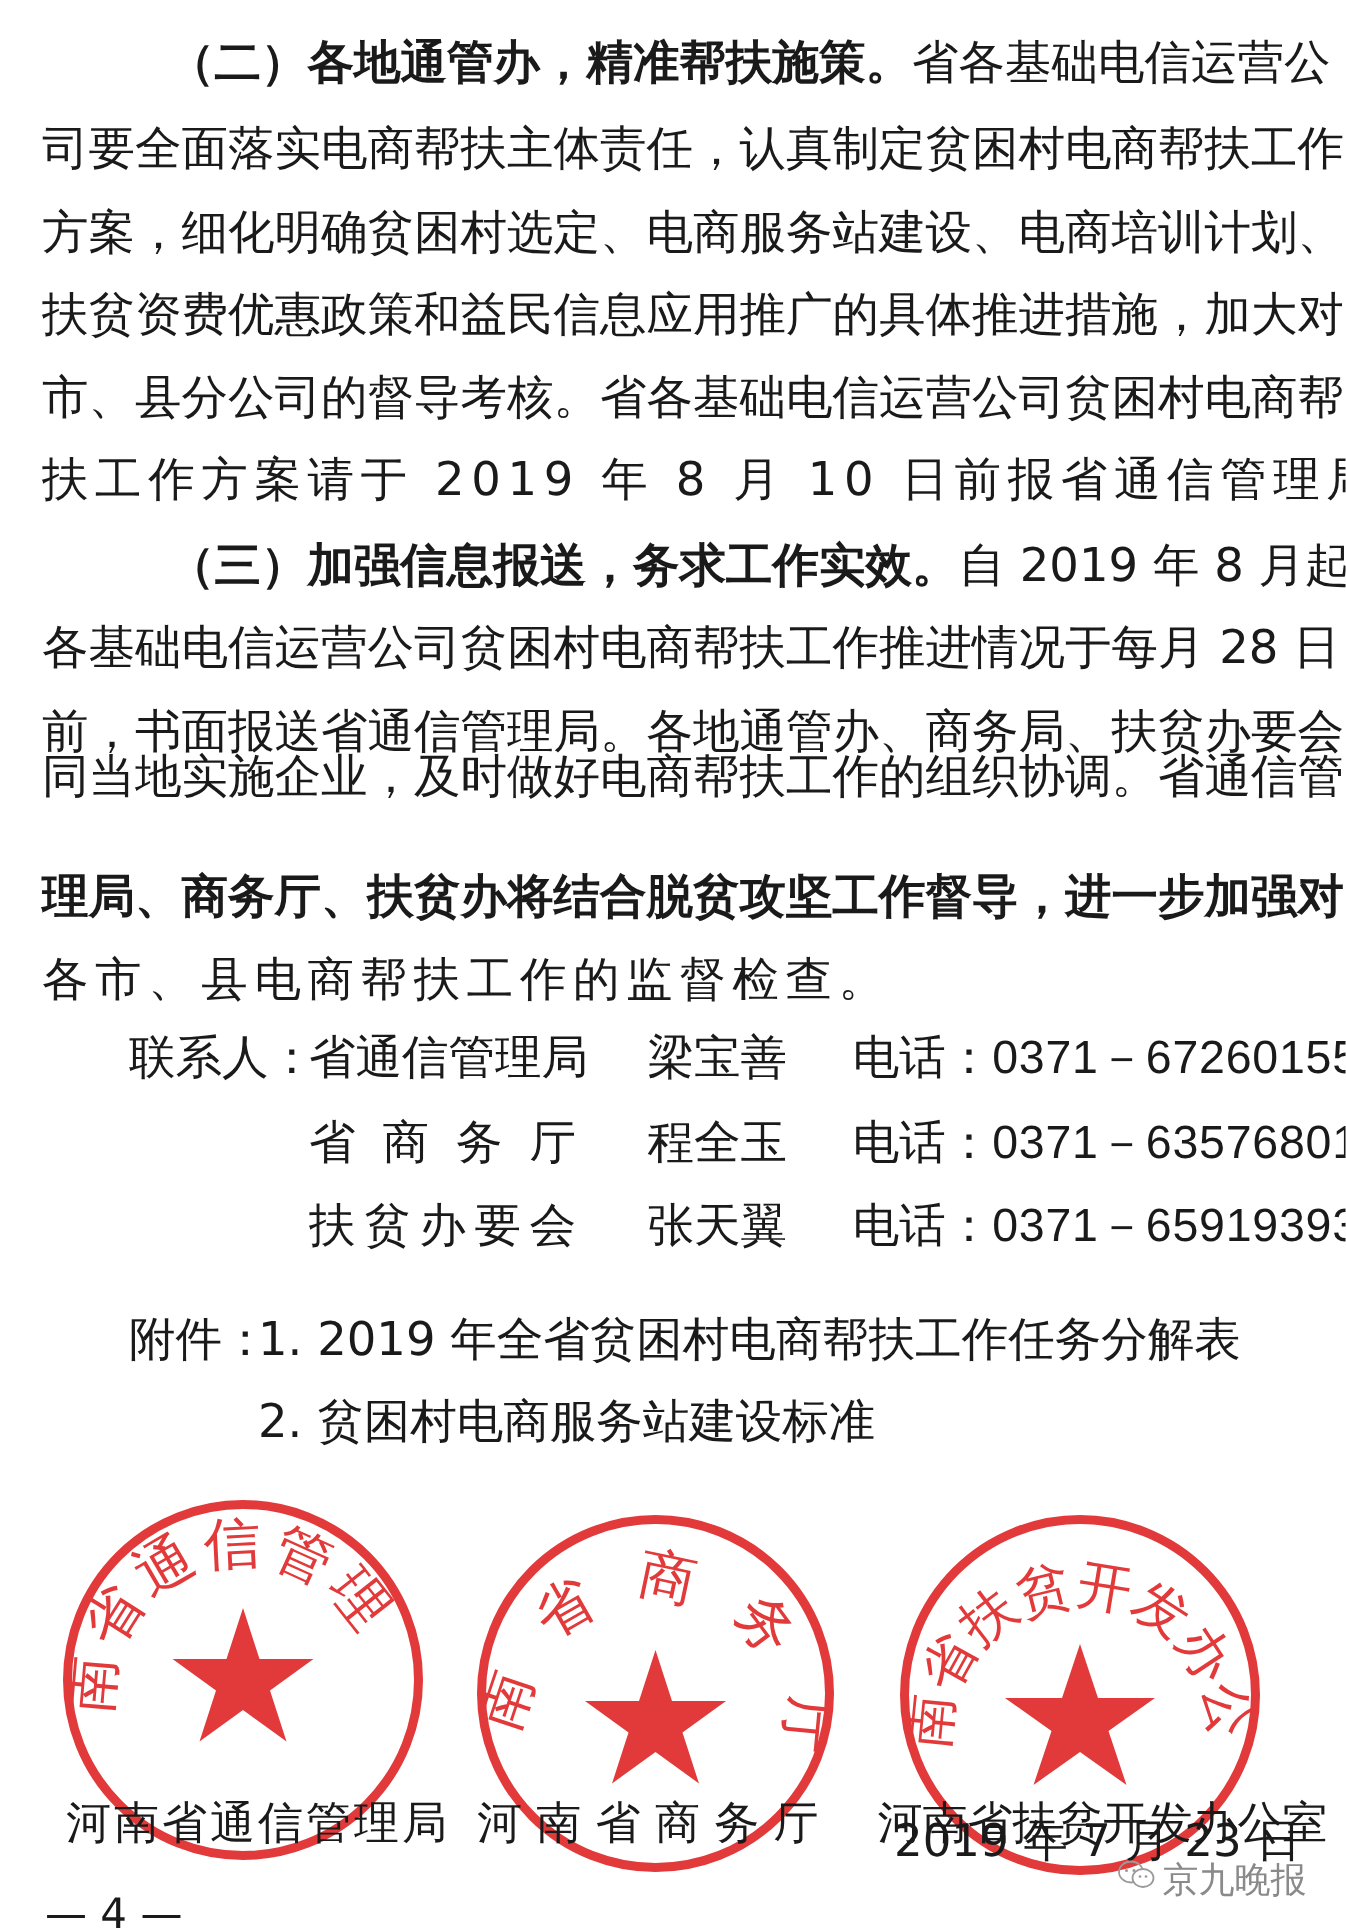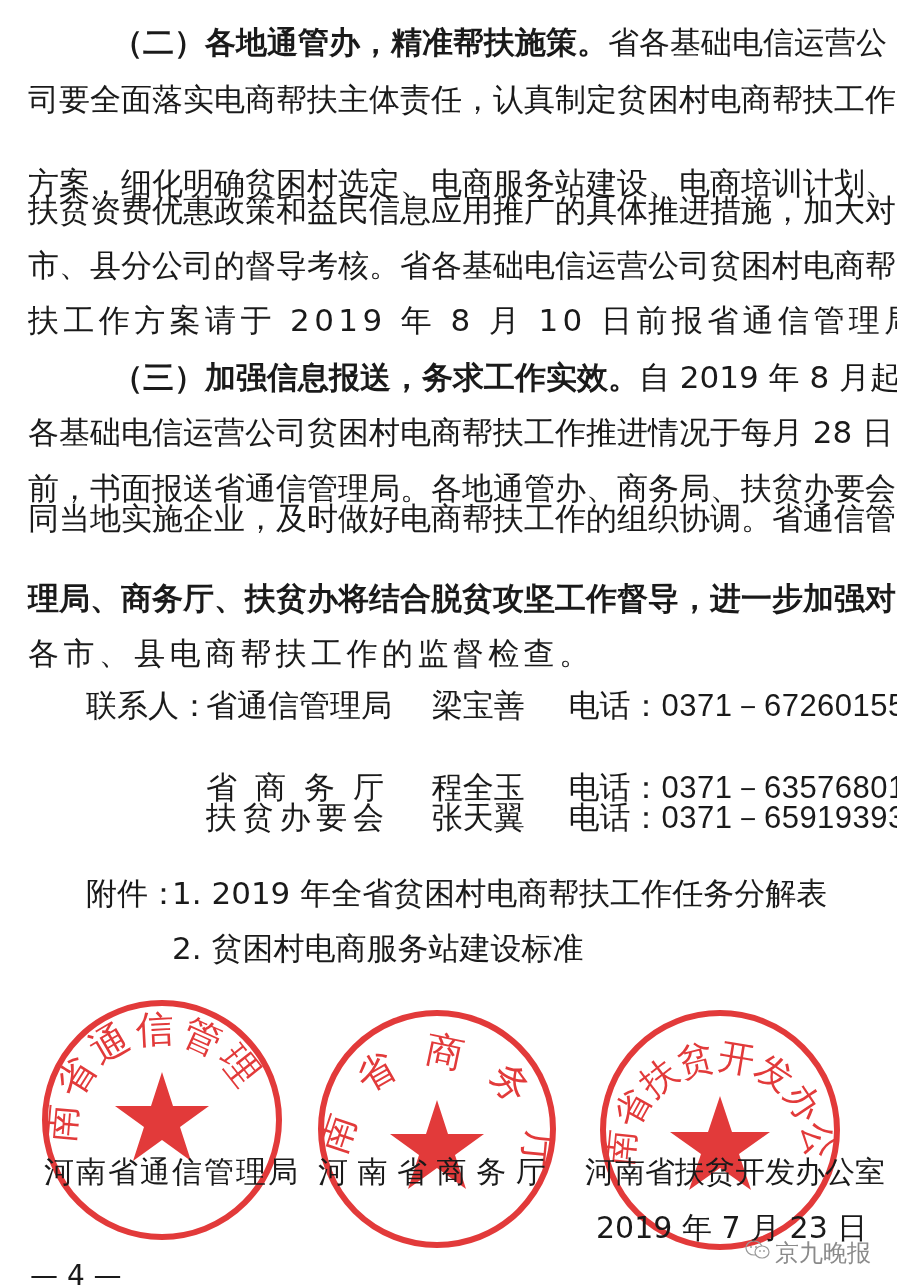--- a/index.html
+++ b/index.html
@@ -20,38 +20,38 @@
     position: absolute; font-size: 31px; line-height: 40px; white-space: nowrap;
   }
   .spread { display: inline-block; text-align: justify; text-align-last: justify; }
   .phone { font-family: "Liberation Sans Narrow", "Liberation Sans", sans-serif; letter-spacing: 0.5px; }
   .stamp {
     position: absolute; border-radius: 50%;
     border: 6px solid #e23a3a; box-sizing: border-box;
   }
   .stamp svg { position: absolute; left: 0; top: 0; }
   .sig {
-    position: absolute; top: 1152px; font-size: 30px; line-height: 40px; white-space: nowrap; color: #1a1a1a;
+    position: absolute; top: 1196px; font-size: 30px; line-height: 40px; white-space: nowrap; color: #1a1a1a;
   }
   .date { position: absolute; top: 1208px; left: 596px; font-size: 30px; line-height: 40px; white-space: nowrap; }
   .pagenum { position: absolute; top: 1258px; left: 30px; font-size: 28px; line-height: 36px; white-space: nowrap; }
   .watermark {
     position: absolute; left: 745px; top: 1237px; font-size: 24px; color: #8a8a8a; white-space: nowrap;
     display: flex; align-items: center; gap: 4px;
   }
 </style>
 </head>
 <body>
 
 <div>
   <div class="line" style="top:22px;">
     <span style="display:inline-block;width:84px;"></span><span class="bold">（二）各地通管办，精准帮扶施策。</span><span>省各基础电信运营公</span>
   </div>
   <div class="line" style="top:79px;">司要全面落实电商帮扶主体责任，认真制定贫困村电商帮扶工作</div>
-  <div class="line" style="top:135px;margin-top:28px;">方案，细化明确贫困村选定、电商服务站建设、电商培训计划、</div>
+  <div class="line" style="top:135px;">方案，细化明确贫困村选定、电商服务站建设、电商培训计划、</div>
   <div class="line" style="top:190px;">扶贫资费优惠政策和益民信息应用推广的具体推进措施，加大对</div>
   <div class="line" style="top:245px;">市、县分公司的督导考核。省各基础电信运营公司贫困村电商帮</div>
   <div class="line last" style="top:300px;">扶工作方案请于 2019 年 8 月 10 日前报省通信管理局。</div>
 </div>
 
 <div>
   <div class="line" style="top:357px;">
     <span style="display:inline-block;width:84px;"></span><span class="bold">（三）加强信息报送，务求工作实效。</span><span>自 2019 年 8 月起，省</span>
   </div>
   <div class="line" style="top:412px;">各基础电信运营公司贫困村电商帮扶工作推进情况于每月 28 日</div>
@@ -66,21 +66,21 @@
 
   <div class="contact" style="top:685px;left:206px;">
     <span class="spread" style="width:178px;">省通信管理局</span>
     <span style="display:inline-block;width:28px;"></span>
     <span>梁宝善</span>
     <span style="display:inline-block;width:24px;"></span>
     <span>电话：</span><span class="phone">0371－67260155</span>
   </div>
 
   <div class="contact" style="top:742px;left:206px;">
-    <span class="spread" style="width:178px;margin-top:25px;">省商务厅</span>
+    <span class="spread" style="width:178px;">省商务厅</span>
     <span style="display:inline-block;width:28px;"></span>
     <span>程全玉</span>
     <span style="display:inline-block;width:24px;"></span>
     <span>电话：</span><span class="phone">0371－63576801</span>
   </div>
 
   <div class="contact" style="top:797px;left:206px;">
     <span class="spread" style="width:178px;">扶贫办要会</span>
     <span style="display:inline-block;width:28px;"></span>
     <span>张天翼</span>

